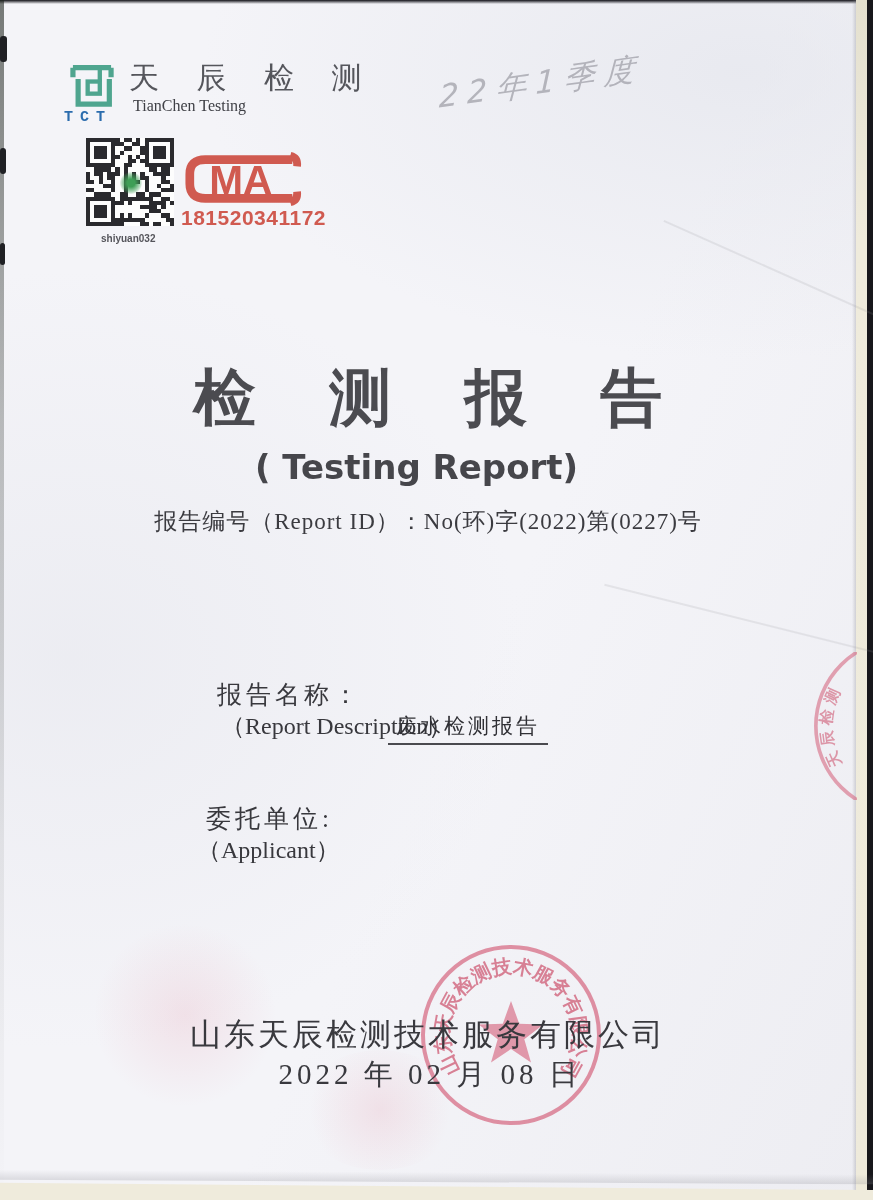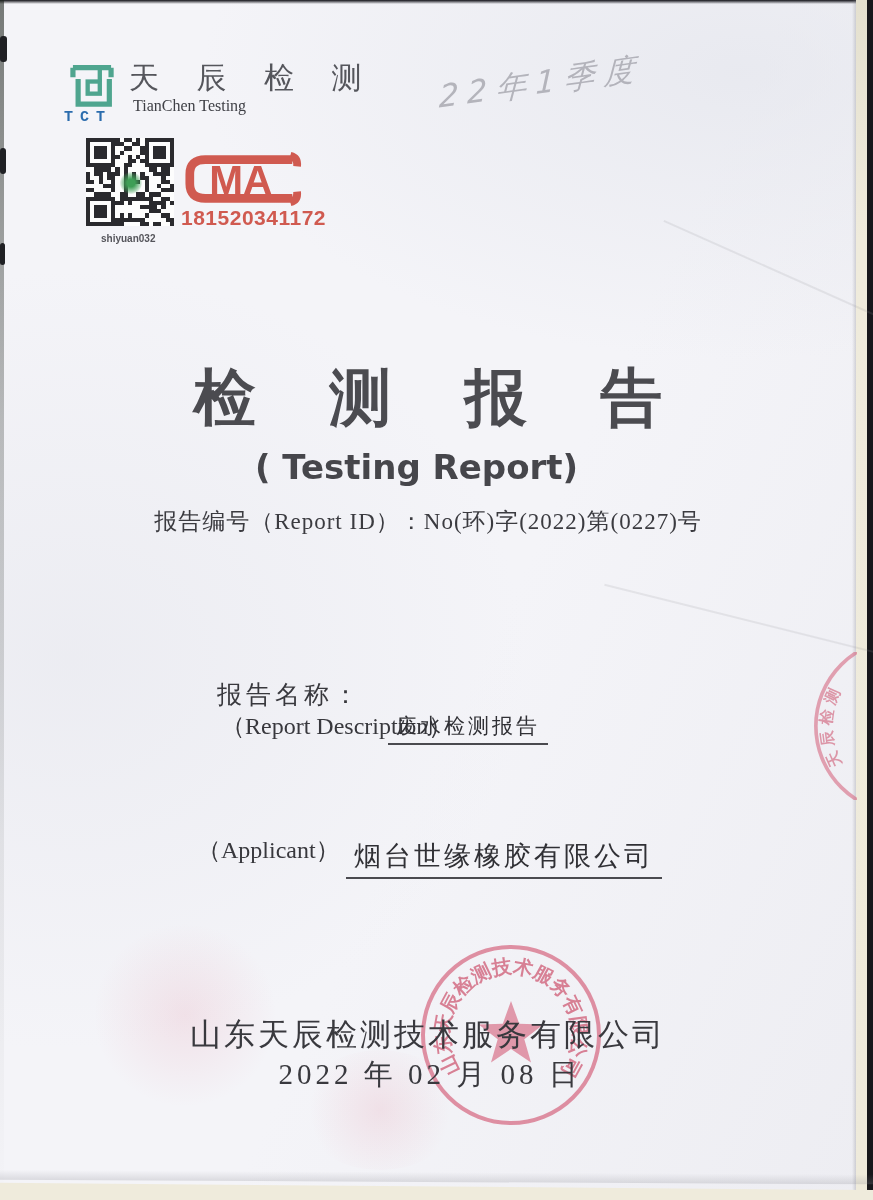--- a/index.html
+++ b/index.html
@@ -567,22 +567,22 @@
 
 
   <div class="title-cn">检 测 报 告</div>
   <div class="title-en">( Testing Report)</div>
   <div class="report-id">报告编号（Report ID）：No(环)字(2022)第(0227)号</div>
 
   <div class="f-label-cn fl1-cn">报告名称：</div>
   <div class="f-label-en fl1-en">（Report Description）</div>
   <div class="f-value fv1">废水检测报告</div>
 
+  <div class="f-label-cn fl2-cn">委托单位:</div>
   <div class="f-label-en fl2-en">（Applicant）</div>
-  <div class="f-value fv2">烟台世缘橡胶有限公司</div>
 
   <svg class="seal" width="190" height="190" viewBox="0 0 190 190">
     <circle cx="95" cy="95" r="88" fill="none" stroke="#d5607a" stroke-width="4" opacity="0.8"></circle>
     <polygon points="95,61 103.2,83.7 127.3,84.5 108.3,99.3 115,122.5 95,109 75,122.5 81.7,99.3 62.7,84.5 86.8,83.7" fill="#d5607a" opacity="0.72"></polygon>
     <path id="sealArc" d="M44.2 130.6 A62 62 0 1 1 145.8 130.6" fill="none"></path>
     <text font-size="19.5" font-weight="bold" fill="#cf5a74" opacity="0.88" font-family="Liberation Serif, serif">
       <textPath href="#sealArc">山东天辰检测技术服务有限公司</textPath>
     </text>
   </svg>
 

